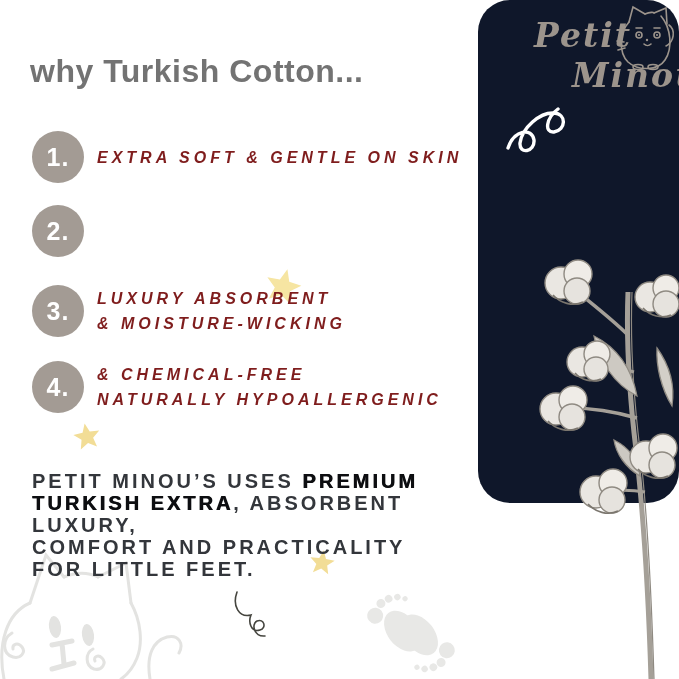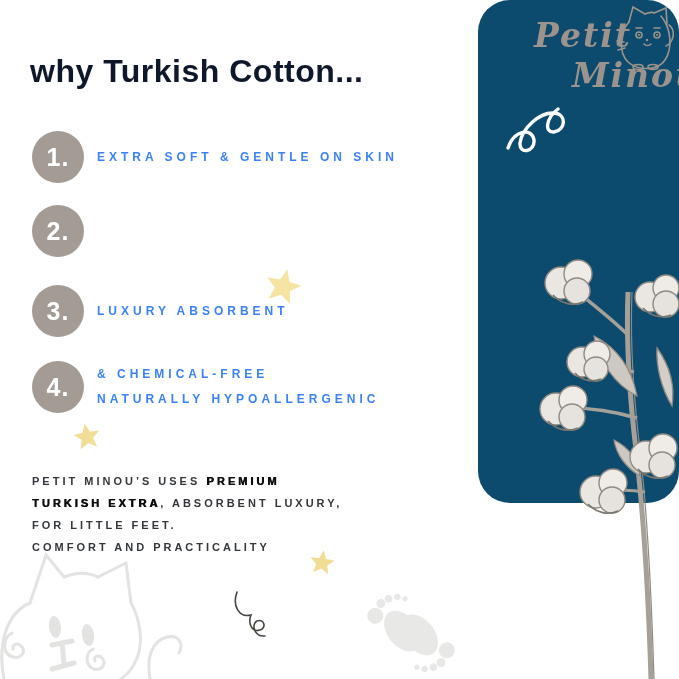--- a/index.html
+++ b/index.html
@@ -3,45 +3,45 @@
 <meta charset="utf-8">
 <style>
   html,body{margin:0;padding:0;}
   body{
     width:679px;height:679px;position:relative;overflow:hidden;
     background:#ffffff;
     font-family:"Liberation Sans",sans-serif;
   }
   .panel{
     position:absolute;left:478px;top:0;width:201px;height:503px;
-    background:#0c4a6e;
+    background:#0f172a;
     border-radius:32px;
   }
   .title{
     position:absolute;left:30px;top:32px;width:440px;
-    font-size:32px;font-weight:700;color:#0f172a;letter-spacing:0.5px;
+    font-size:32px;font-weight:700;color:#737373;letter-spacing:0.5px;
   }
   .benefit{
     position:absolute;left:32px;display:flex;align-items:center;gap:13px;z-index:2;
   }
   .benefit .num{
     flex:0 0 auto;width:52px;height:52px;border-radius:50%;
     background:#a39b94;color:#ffffff;
     display:flex;align-items:center;justify-content:center;
     font-size:25px;font-weight:700;letter-spacing:1px;
   }
   .benefit .label{
-    font-size:12px;font-weight:700;color:#3b82f6;letter-spacing:4px;line-height:25px;
+    font-size:16px;font-weight:700;color:#7f1d1d;letter-spacing:4px;line-height:25px;font-style:italic;
   }
   .benefit .label span{display:block;}
   .para{
     position:absolute;left:32px;top:470px;width:450px;margin:0;z-index:2;
   }
   .pline{
-    display:block;font-size:11px;font-weight:700;color:#33363b;
+    display:block;font-size:20px;font-weight:700;color:#33363b;
     letter-spacing:3px;line-height:22px;
   }
   .pb{color:#0d0e11;text-shadow:0.6px 0 0 currentColor;}
   .star{position:absolute;z-index:1;}
   .brand{
     position:absolute;color:#9c948c;font-family:"DejaVu Serif",serif;
     font-style:italic;font-weight:700;letter-spacing:2px;
   }
   .brand1{left:56px;top:16px;font-size:33px;}
   .brand2{left:94px;top:56px;font-size:33px;}
@@ -64,40 +64,41 @@
 </div>
 
 <div class="benefit" style="top:205px">
   <div class="num">2.</div>
 </div>
 
 <div class="benefit" style="top:285px">
   <div class="num">3.</div>
   <div class="label">
     <span>LUXURY ABSORBENT</span>
+    <span>&amp; MOISTURE-WICKING</span>
   </div>
 </div>
 
 <div class="benefit" style="top:361px">
   <div class="num">4.</div>
   <div class="label">
     <span>&amp; CHEMICAL-FREE</span>
     <span>NATURALLY HYPOALLERGENIC</span>
   </div>
 </div>
 
 <svg class="star" style="left:72px;top:422px" width="30" height="30" viewBox="0 0 24 24">
   <polygon transform="rotate(-10 12 12)" fill="#f2dd96" points="12,1 14.9,8.1 22.5,8.6 16.7,13.5 18.6,20.9 12,16.8 5.4,20.9 7.3,13.5 1.5,8.6 9.1,8.1"></polygon>
 </svg>
 
 <p class="para">
   <span class="pline"><span>PETIT MINOU’S USES </span><span class="pb">PREMIUM</span></span>
   <span class="pline"><span class="pb">TURKISH EXTRA</span><span>, ABSORBENT LUXURY,</span></span>
+  <span class="pline"><span>COMFORT AND PRACTICALITY</span></span>
   <span class="pline"><span>FOR LITTLE FEET.</span></span>
-  <span class="pline"><span>COMFORT AND PRACTICALITY</span></span>
 </p>
 
 <svg class="star" style="left:308px;top:549px" width="28" height="28" viewBox="0 0 24 24">
   <polygon transform="rotate(8 12 12)" fill="#f2dd96" points="12,1 14.9,8.1 22.5,8.6 16.7,13.5 18.6,20.9 12,16.8 5.4,20.9 7.3,13.5 1.5,8.6 9.1,8.1"></polygon>
 </svg>
 
 <svg class="abs" style="left:0;top:545px" width="185" height="134" viewBox="0 0 185 134">
   <g fill="none" stroke="#e3e3e1" stroke-width="3" stroke-linecap="round">
     <path d="M4 134 C-3 98 7 68 30 58"></path>
     <path d="M30 58 L46 10 L64 32"></path>

